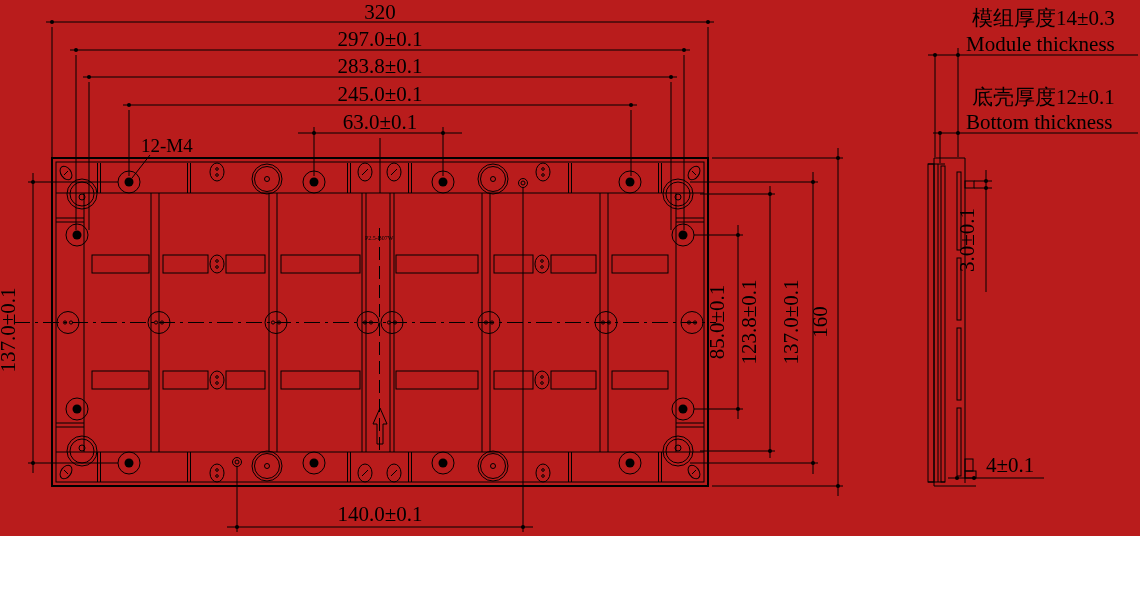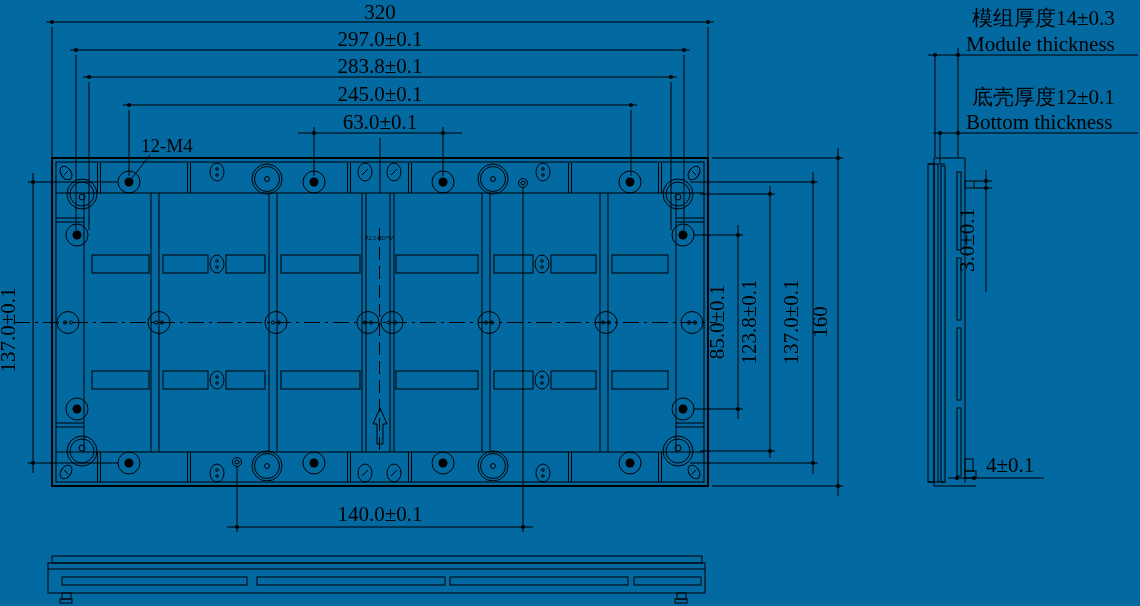--- a/index.html
+++ b/index.html
@@ -1,16 +1,16 @@
 <!DOCTYPE html>
 <html><head>
 <meta charset="utf-8">
 <style>
   html,body{margin:0;padding:0;background:#ffffff;}
-  .canvas{position:relative;width:1140px;height:606px;background:#0369a1;overflow:hidden;}
+  .canvas{position:relative;width:1140px;height:536px;background:#b91c1c;overflow:hidden;}
   svg{position:absolute;left:0;top:0;}
   svg line, svg rect, svg circle, svg ellipse, svg path, svg polyline{stroke:#000000;fill:none;stroke-width:1;}
   svg .thk{stroke-width:2;}
   svg .f{fill:#000000;stroke:none;}
   svg .cl{stroke-dasharray:16 5 3 5;}
   svg .cd{stroke-dasharray:13 6;}
   svg text{font-family:"Liberation Serif","DejaVu Serif",serif;fill:#000000;stroke:none;}
   .t21{font-size:21px;} .t19{font-size:19px;} .t6{font-size:6px;}
 </style>
 </head>

